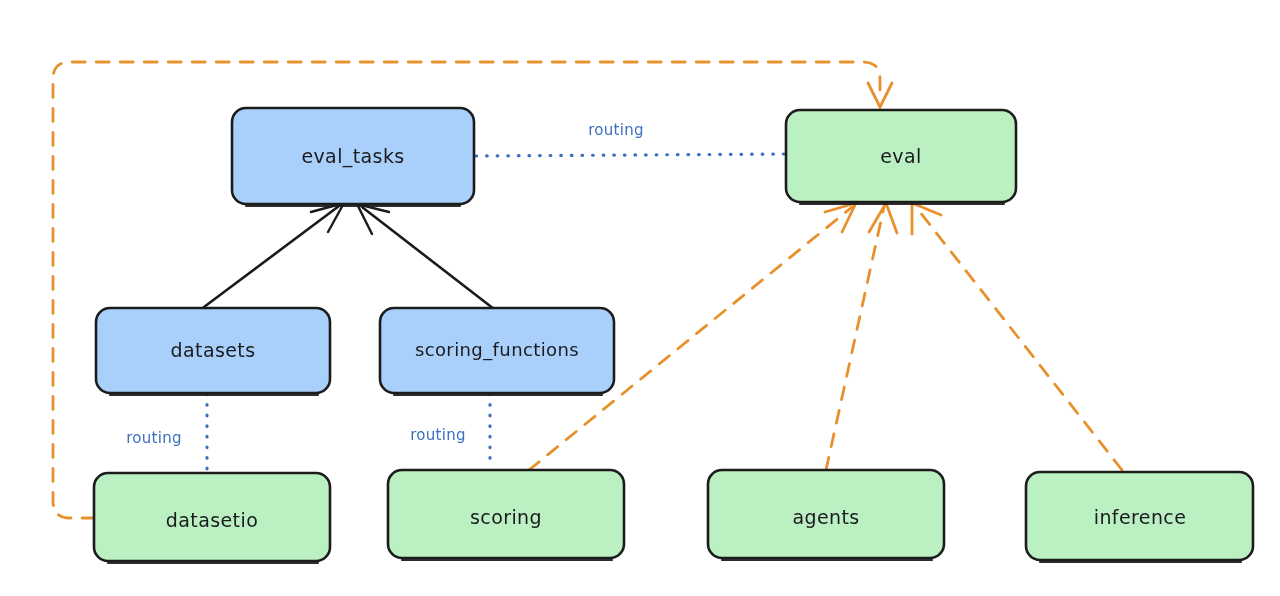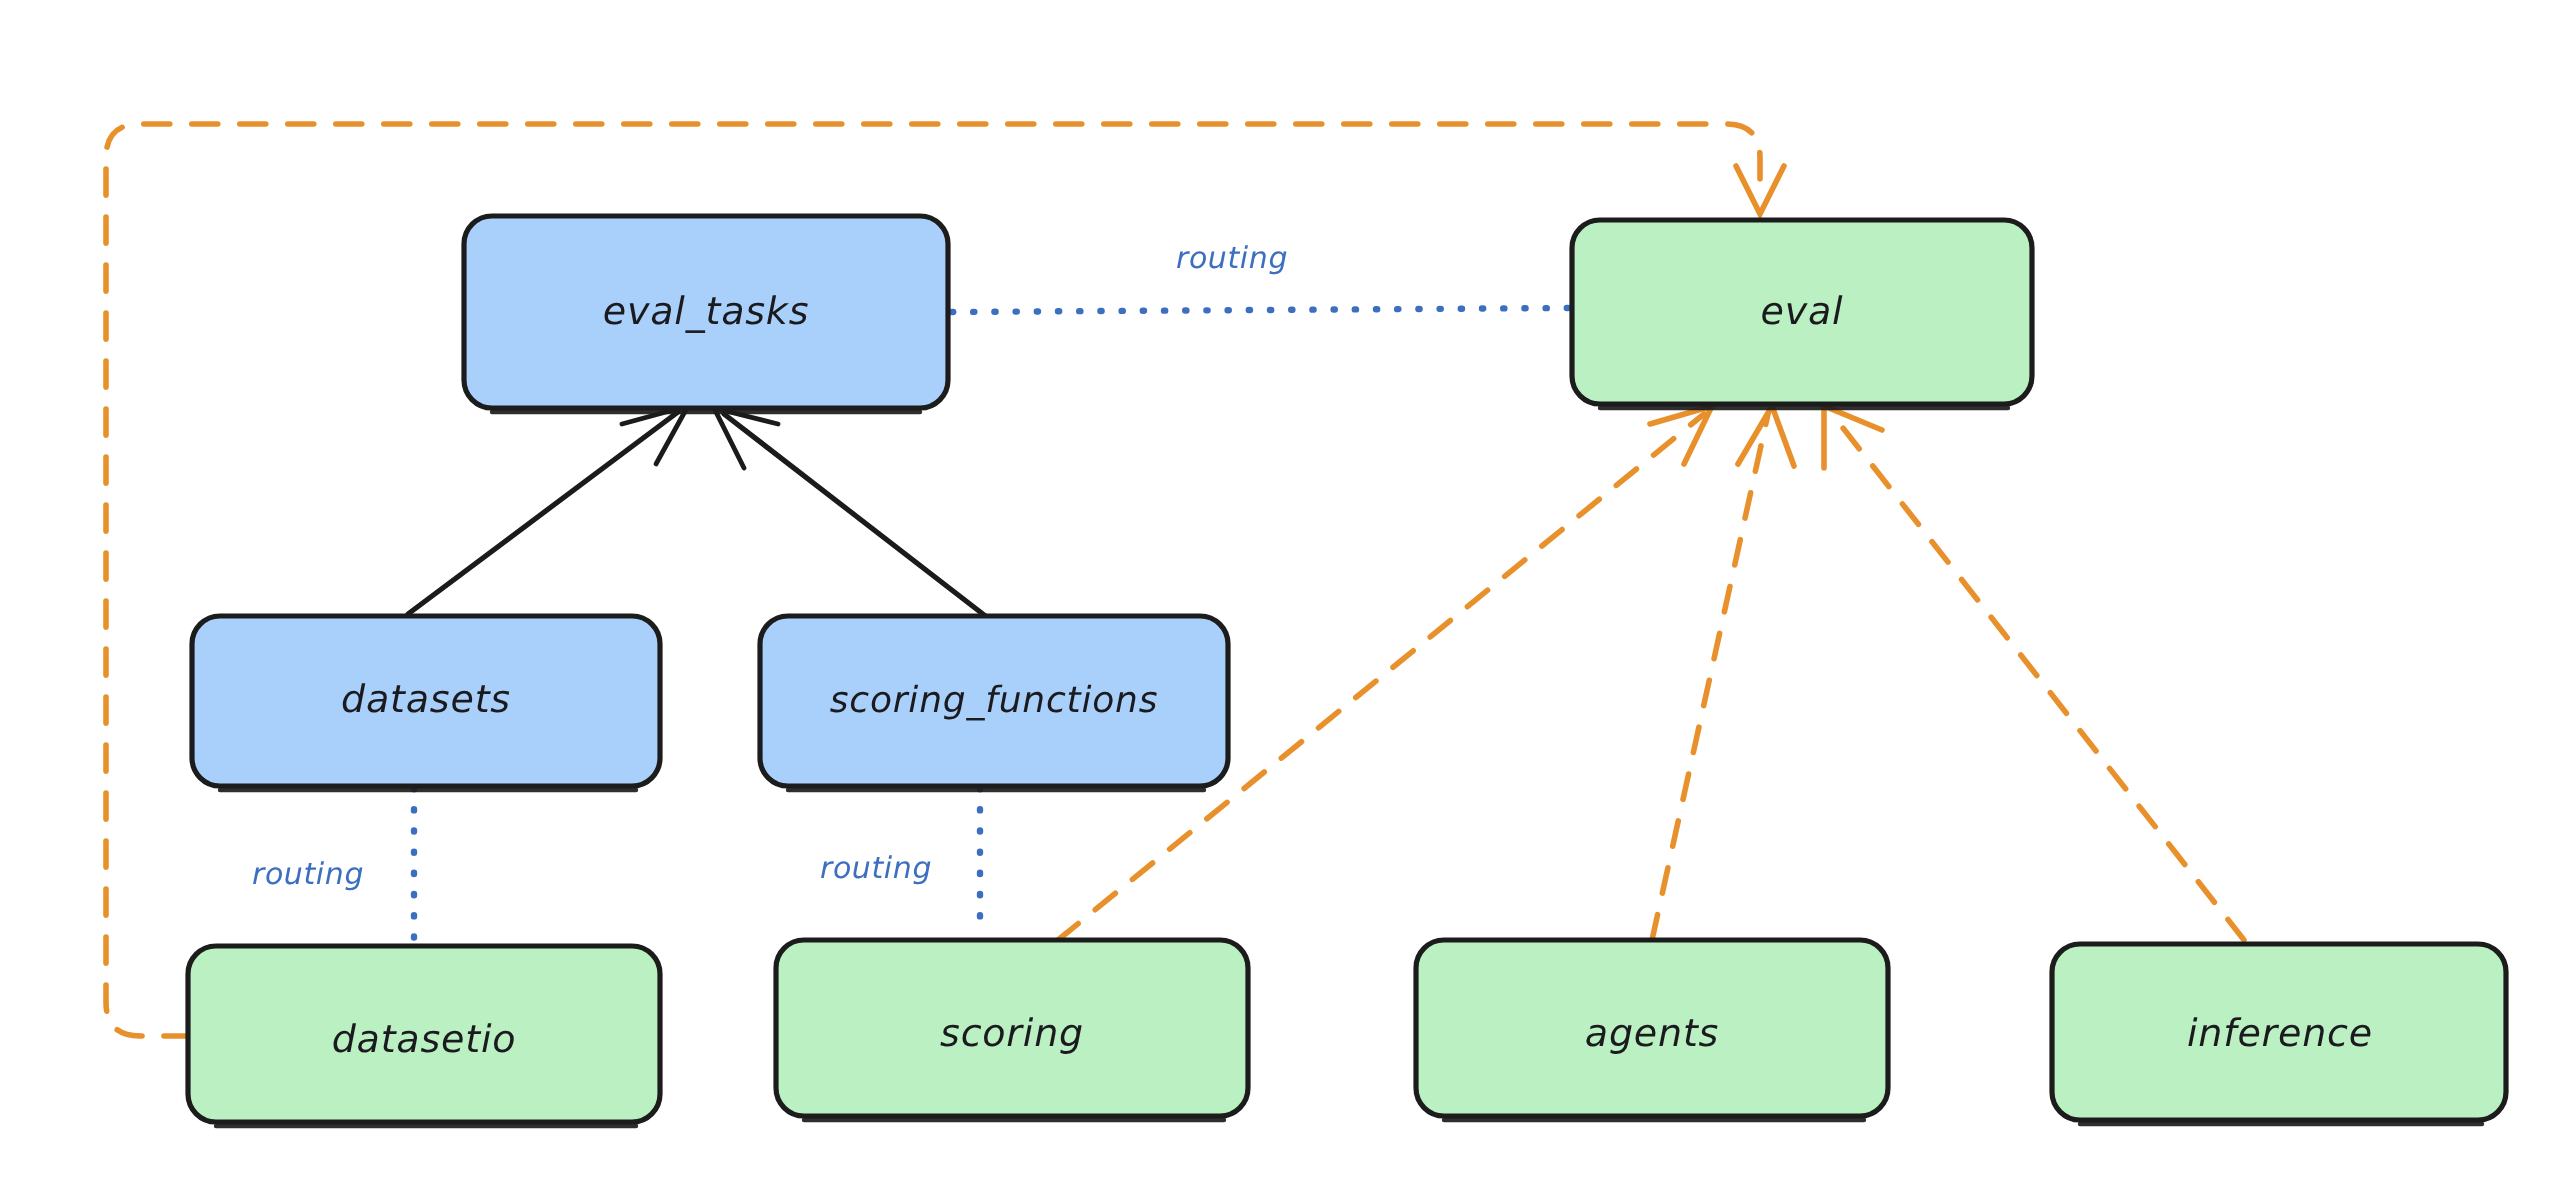--- a/index.html
+++ b/index.html
@@ -13,21 +13,20 @@
     height: 596px;
     position: relative;
     overflow: hidden;
     font-family: "DejaVu Sans", sans-serif;
   }
   #diagram-root {
     position: absolute;
     inset: 0;
     width: 1280px;
     height: 480px;
-    font-style: italic;
   }
   svg.canvas {
     position: absolute;
     top: 0;
     left: 0;
     width: 1280px;
     height: 596px;
   }
   .node-label {
     font-family: "DejaVu Sans", sans-serif;

